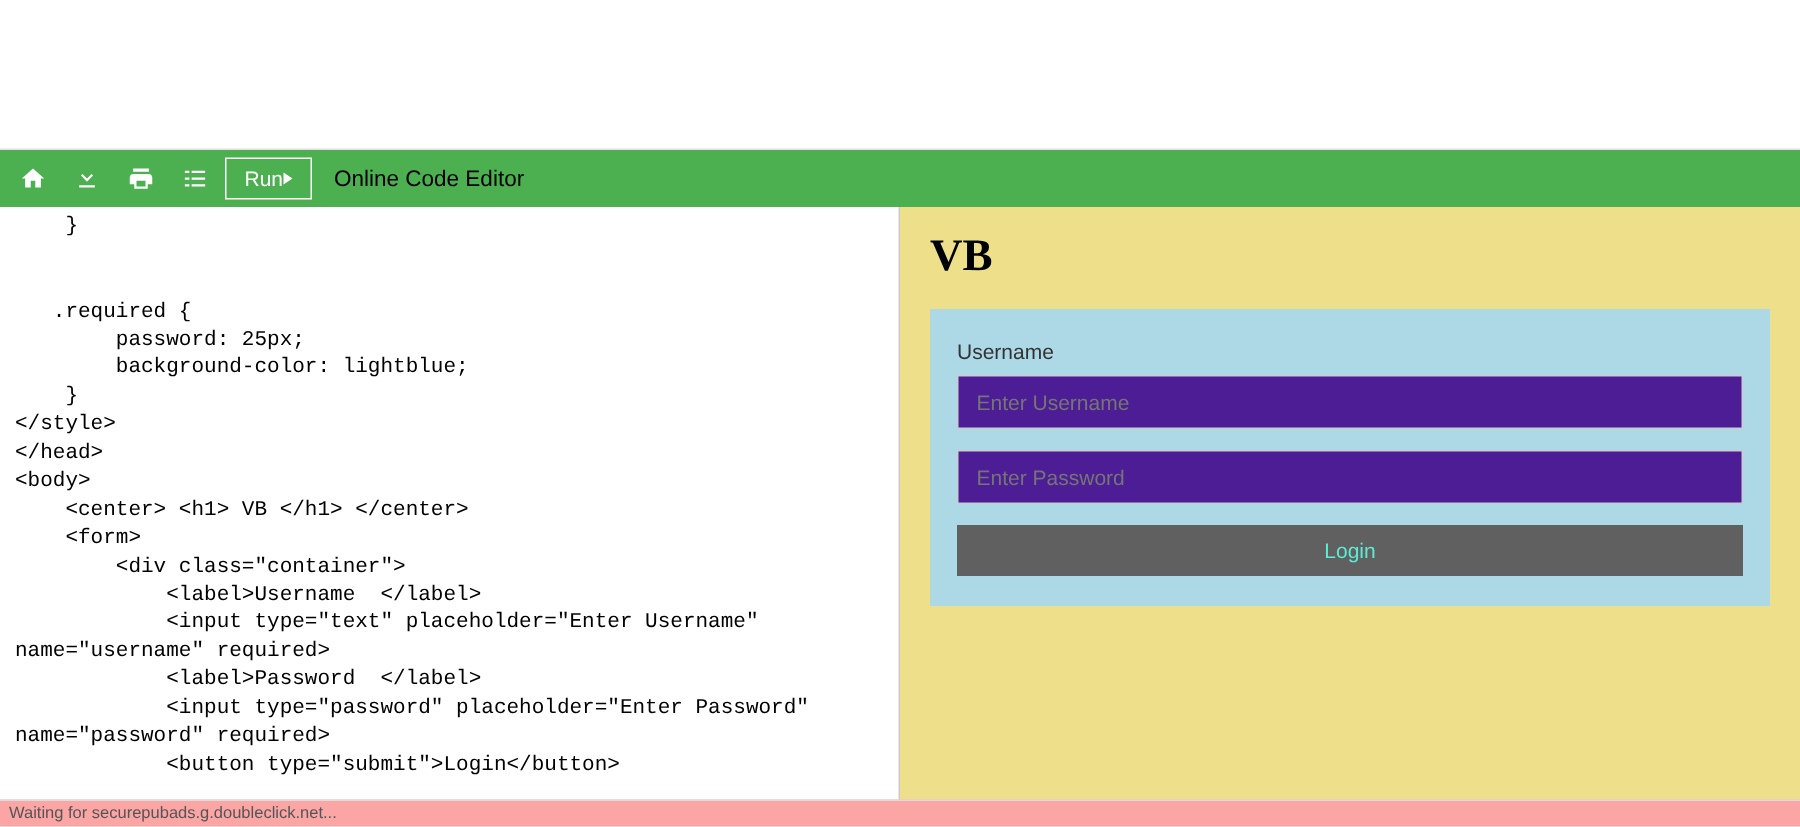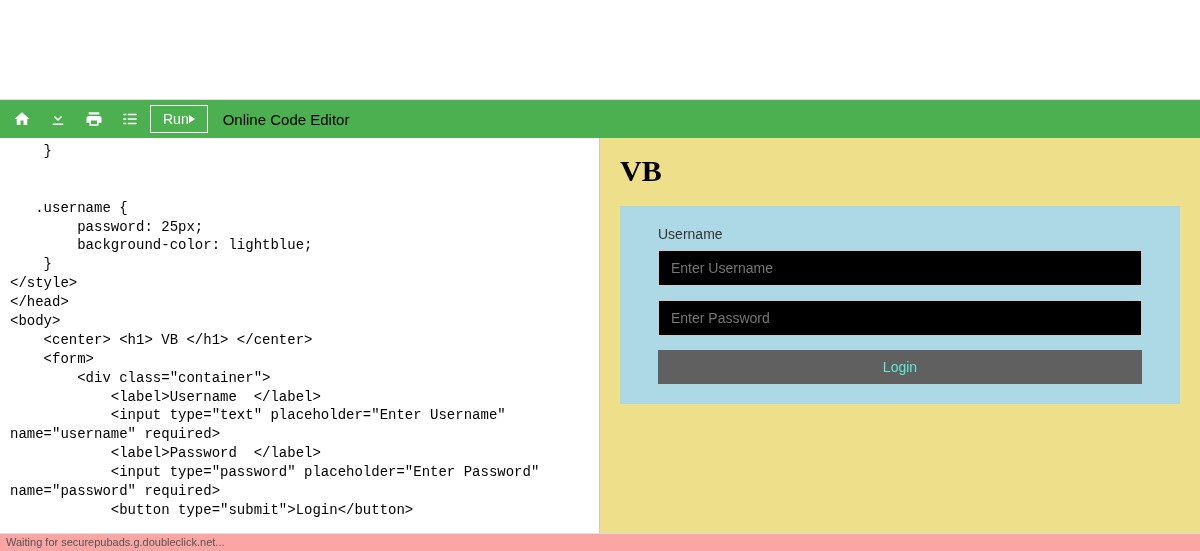--- a/index.html
+++ b/index.html
@@ -12,23 +12,23 @@
   .run-btn .tri { width: 0; height: 0; border-left: 6px solid #fff; border-top: 4px solid transparent; border-bottom: 4px solid transparent; }
   .title { color: #000000; font-size: 15px; margin-left: 11px; }
   .workspace { display: flex; height: 400px; }
   .editor-pane { width: 600px; position: relative; border-right: 1px solid #ccc; overflow-y: scroll; }
   .editor-pane::-webkit-scrollbar { width: 14px; }
   .editor-pane::-webkit-scrollbar-track { background: #f0f0f0; }
   .editor-pane::-webkit-scrollbar-thumb { background: #c0c0c0; }
   .code { font-family: "Courier New", monospace; font-size: 14px; line-height: 1.35; padding: 4px 10px 4px 10px; white-space: pre; color: #000; }
   .preview-pane { flex: 1; background: #eee08b; padding: 16px 20px 20px 20px; }
   .preview-h1 { text-align: left; font-size: 30px; font-weight: bold; margin-bottom: 18px; font-family: "Times New Roman", serif; }
-  .preview-container { background: #add8e6; padding: 20px 38px; }
+  .preview-container { background: #add8e6; padding: 20px 18px; }
   .preview-label { font-size: 14px; margin-bottom: 8px; color: #333; }
-  .preview-input { width: 100%; height: 36px; border: 1px solid #ccc; padding: 0 12px; font-size: 14px; margin-bottom: 14px; color: #888; background: #000000; }
+  .preview-input { width: 100%; height: 36px; border: 1px solid #ccc; padding: 0 12px; font-size: 14px; margin-bottom: 14px; color: #888; background: #4c1d95; }
   .preview-submit { width: 100%; height: 34px; background: #606060; color: #5eead4; border: none; font-size: 14px; cursor: pointer; }
   .status-bar { position: absolute; bottom: 0; left: 0; right: 0; height: 18px; font-size: 11px; color: #555; padding: 2px 6px; border-top: 1px solid #ddd; background: #fca5a5; }
 </style>
 </head>
 <body>
 
 <div class="top-spacer"></div>
 
 <div class="toolbar">
   <div class="toolbar-btn">
@@ -56,21 +56,21 @@
     <span class="tri"></span>
   </div>
   <div class="title">Online Code Editor</div>
 </div>
 
 <div class="workspace">
   <div class="editor-pane">
     <div class="code"><span>    }</span>
 <span></span>
 <span></span>
-<span>   .username {</span>
+<span>   .required {</span>
 <span>        password: 25px;</span>
 <span>        background-color: lightblue;</span>
 <span>    }</span>
 <span>&lt;/style&gt;</span>
 <span>&lt;/head&gt;</span>
 <span>&lt;body&gt;</span>
 <span>    &lt;center&gt; &lt;h1&gt; VB &lt;/h1&gt; &lt;/center&gt;</span>
 <span>    &lt;form&gt;</span>
 <span>        &lt;div class="container"&gt;</span>
 <span>            &lt;label&gt;Username  &lt;/label&gt;</span>

